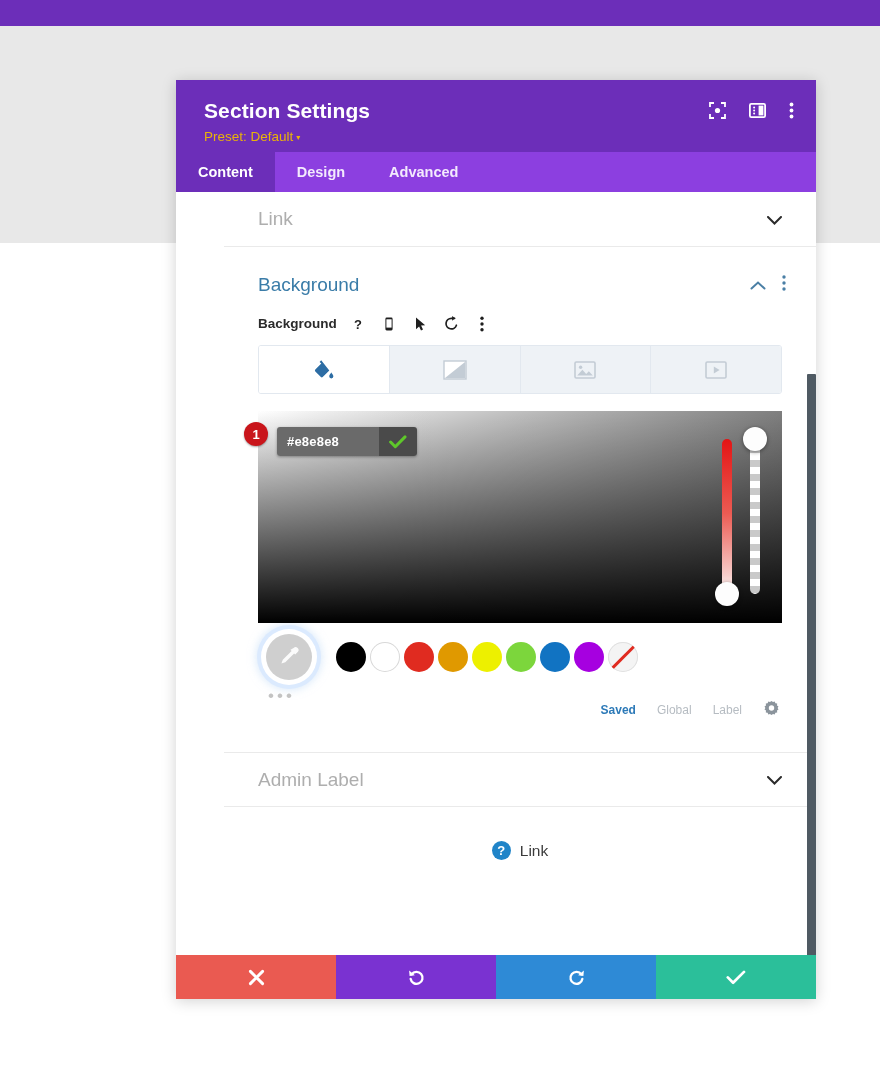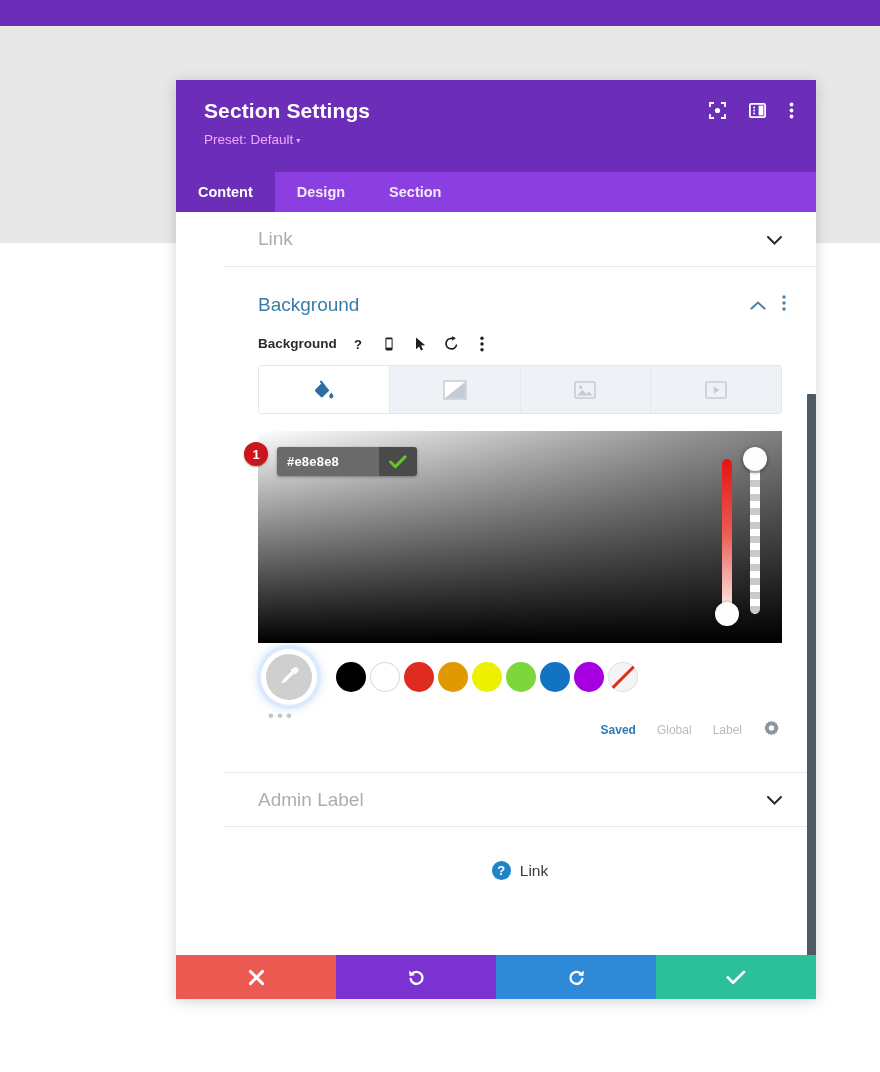--- a/index.html
+++ b/index.html
@@ -29,29 +29,29 @@
     position:absolute;left:176px;top:80px;width:640px;height:919px;
     box-shadow:0 2px 14px rgba(0,0,0,.18);
     display:flex;flex-direction:column;
     background:#fff;
     overflow:hidden;
   }
   .modal-header{
     background:#6c2eb9;
     padding:18px 40px 12px 28px;
     position:relative;
-    height:92px;
+    height:72px;
     box-sizing:border-box;
   }
   .modal-title{
     color:#fff;font-size:21px;font-weight:bold;letter-spacing:.1px;
     line-height:26px;margin:0;
   }
   .modal-preset{
-    color:#f0abfc;font-size:13.5px;margin-top:5px;line-height:21px;
+    color:#eab308;font-size:13.5px;margin-top:5px;line-height:16px;
   }
   .preset-caret{font-size:8px;margin-left:3px;position:relative;top:-1px;}
   .header-icons{
     position:absolute;right:22px;top:22px;display:flex;align-items:center;gap:23px;
   }
   .hicon{cursor:pointer;display:flex;align-items:center;justify-content:center;}
 
   .tabs{
     background:#8c3fe0;display:flex;height:40px;align-items:stretch;text-align:right;
   }
@@ -257,21 +257,21 @@
           <circle cx="2.5" cy="8.5" r="1.9" fill="#ffffff"></circle>
           <circle cx="2.5" cy="14.5" r="1.9" fill="#ffffff"></circle>
         </svg>
       </span>
     </div>
   </div>
 
   <div class="tabs">
     <div class="tab active">Content</div>
     <div class="tab">Design</div>
-    <div class="tab">Section</div>
+    <div class="tab">Advanced</div>
   </div>
 
   <div class="modal-body">
 
     <div class="toggle-row">
       <span class="t-label">Link</span>
       <span class="chev">
         <svg width="15" height="9" viewBox="0 0 15 9">
             <path d="M1,1 L7.5,7.5 L14,1" stroke="#2b2b2b" stroke-width="2" fill="none" stroke-linecap="round"></path>
           </svg>

